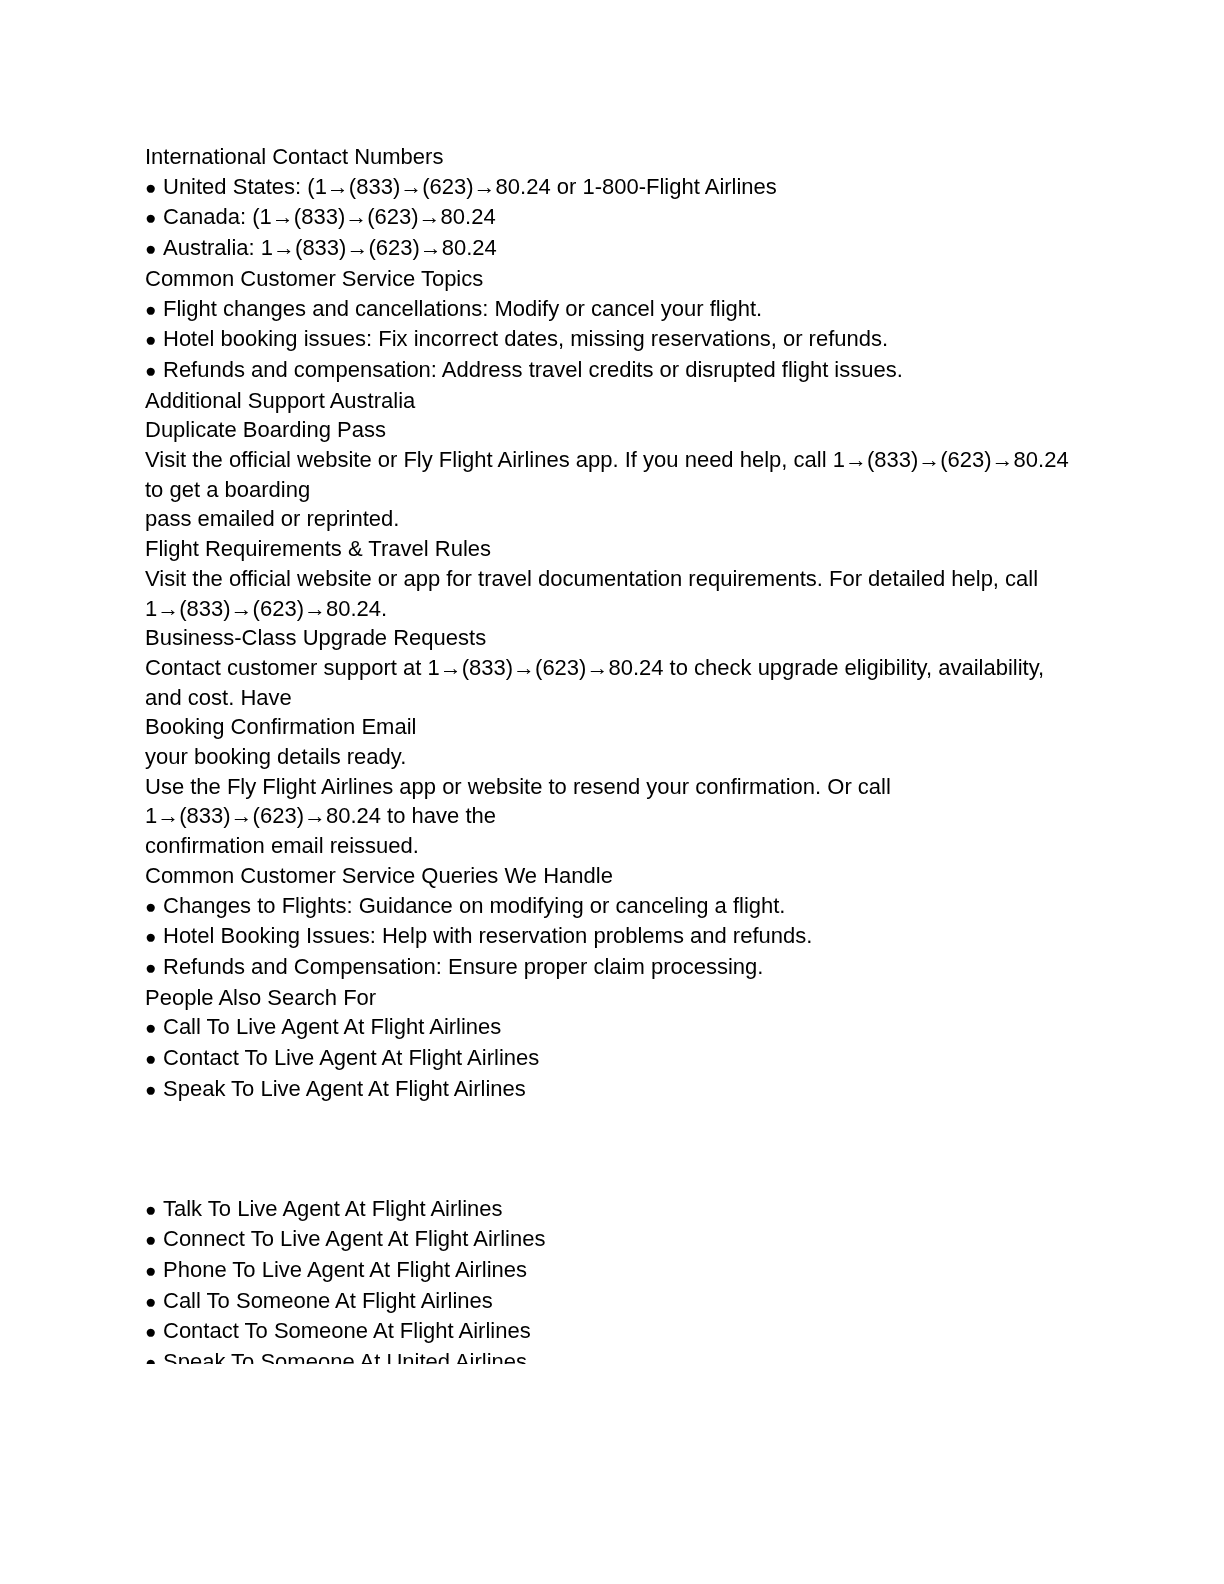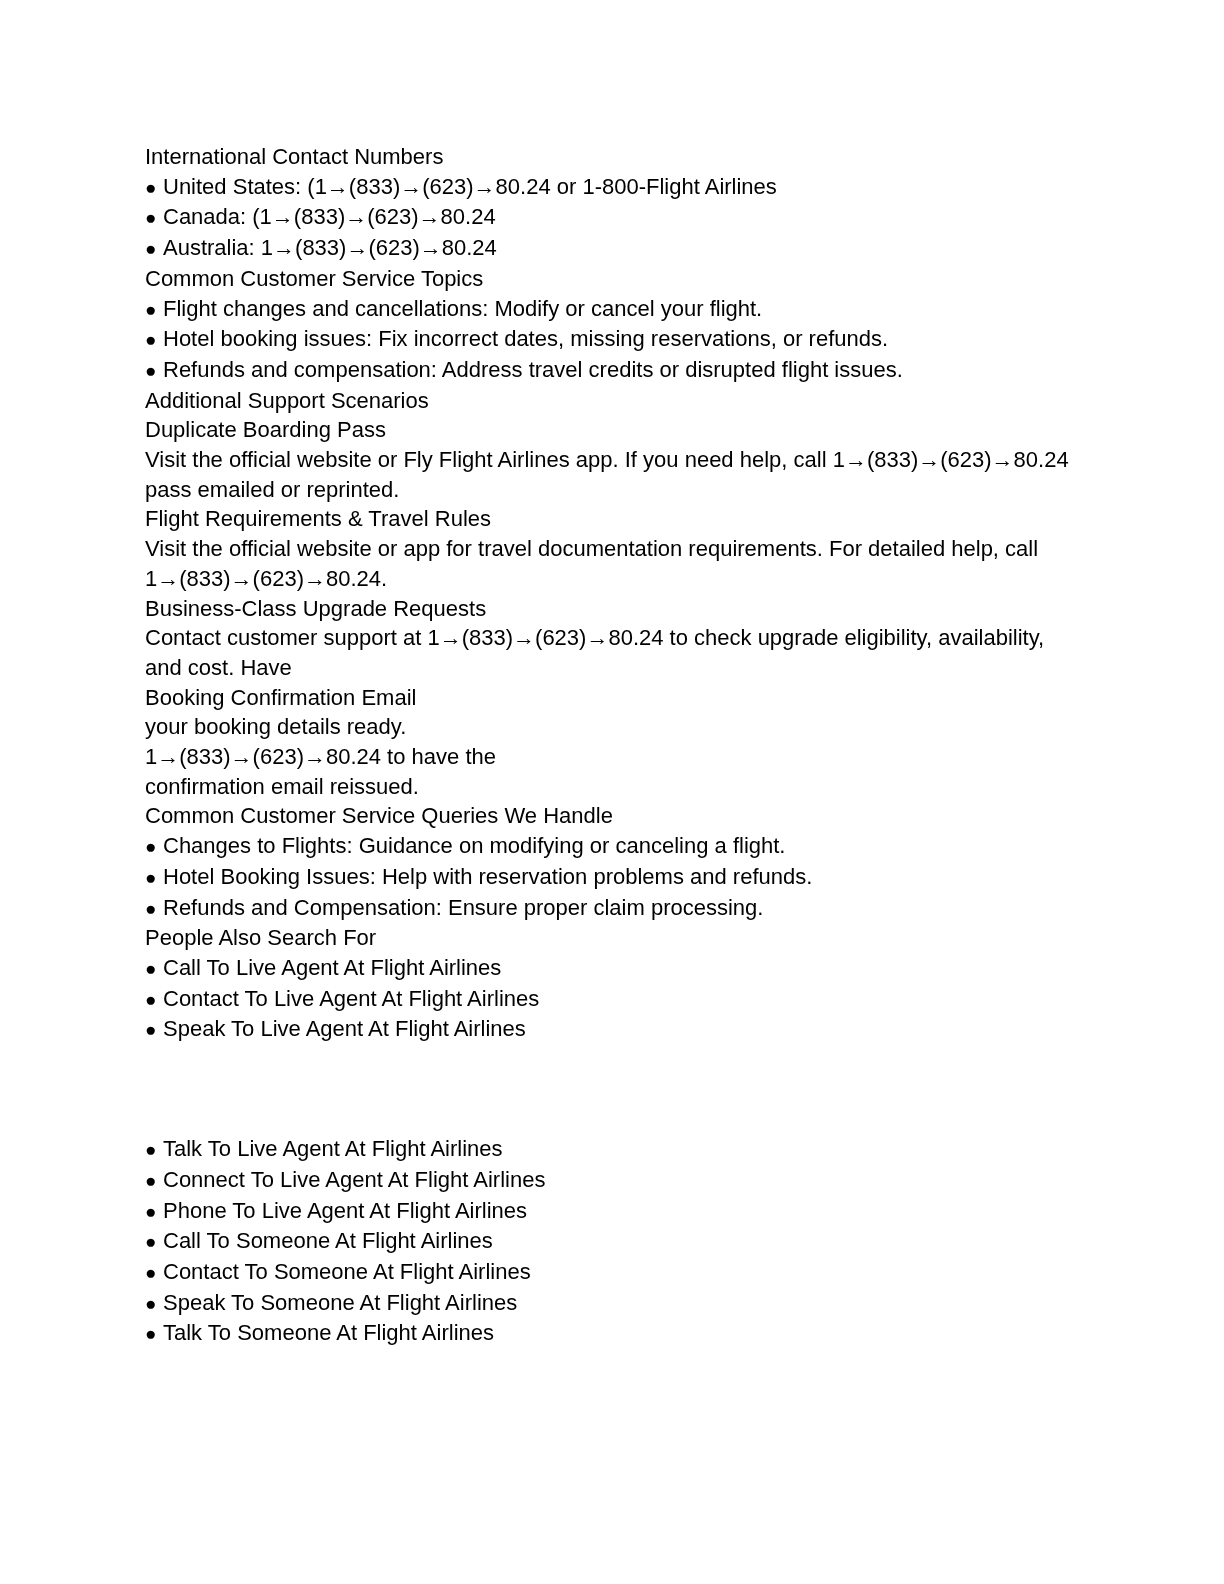--- a/index.html
+++ b/index.html
@@ -40,44 +40,46 @@
 <div class="page">
   <div class="doc" id="doc">
       <div class="line"><span>International Contact Numbers</span></div>
       <div class="line"><span class="marker">●</span><span>United States: (1→(833)→(623)→80.24 or 1-800-Flight Airlines</span></div>
       <div class="line"><span class="marker">●</span><span>Canada: (1→(833)→(623)→80.24</span></div>
       <div class="line"><span class="marker">●</span><span>Australia: 1→(833)→(623)→80.24</span></div>
       <div class="line"><span>Common Customer Service Topics</span></div>
       <div class="line"><span class="marker">●</span><span>Flight changes and cancellations: Modify or cancel your flight.</span></div>
       <div class="line"><span class="marker">●</span><span>Hotel booking issues: Fix incorrect dates, missing reservations, or refunds.</span></div>
       <div class="line"><span class="marker">●</span><span>Refunds and compensation: Address travel credits or disrupted flight issues.</span></div>
-      <div class="line"><span>Additional Support Scenarios</span></div>
+      <div class="line"><span>Additional Support Australia</span></div>
       <div class="line"><span>Duplicate Boarding Pass</span></div>
       <div class="line"><span>Visit the official website or Fly Flight Airlines app. If you need help, call 1→(833)→(623)→80.24</span></div>
+      <div class="line"><span>to get a boarding</span></div>
       <div class="line"><span>pass emailed or reprinted.</span></div>
       <div class="line"><span>Flight Requirements &amp; Travel Rules</span></div>
       <div class="line"><span>Visit the official website or app for travel documentation requirements. For detailed help, call</span></div>
       <div class="line"><span>1→(833)→(623)→80.24.</span></div>
       <div class="line"><span>Business-Class Upgrade Requests</span></div>
       <div class="line"><span>Contact customer support at 1→(833)→(623)→80.24 to check upgrade eligibility, availability,</span></div>
       <div class="line"><span>and cost. Have</span></div>
       <div class="line"><span>Booking Confirmation Email</span></div>
       <div class="line"><span>your booking details ready.</span></div>
+      <div class="line"><span>Use the Fly Flight Airlines app or website to resend your confirmation. Or call</span></div>
       <div class="line"><span>1→(833)→(623)→80.24 to have the</span></div>
       <div class="line"><span>confirmation email reissued.</span></div>
       <div class="line"><span>Common Customer Service Queries We Handle</span></div>
       <div class="line"><span class="marker">●</span><span>Changes to Flights: Guidance on modifying or canceling a flight.</span></div>
       <div class="line"><span class="marker">●</span><span>Hotel Booking Issues: Help with reservation problems and refunds.</span></div>
       <div class="line"><span class="marker">●</span><span>Refunds and Compensation: Ensure proper claim processing.</span></div>
       <div class="line"><span>People Also Search For</span></div>
       <div class="line"><span class="marker">●</span><span>Call To Live Agent At Flight Airlines</span></div>
       <div class="line"><span class="marker">●</span><span>Contact To Live Agent At Flight Airlines</span></div>
       <div class="line"><span class="marker">●</span><span>Speak To Live Agent At Flight Airlines</span></div>
       <div class="gap" style="height: 89.1px;"></div>
       <div class="line"><span class="marker">●</span><span>Talk To Live Agent At Flight Airlines</span></div>
       <div class="line"><span class="marker">●</span><span>Connect To Live Agent At Flight Airlines</span></div>
       <div class="line"><span class="marker">●</span><span>Phone To Live Agent At Flight Airlines</span></div>
       <div class="line"><span class="marker">●</span><span>Call To Someone At Flight Airlines</span></div>
       <div class="line"><span class="marker">●</span><span>Contact To Someone At Flight Airlines</span></div>
-      <div class="line"><span class="marker">●</span><span>Speak To Someone At Flight Airlines</span></div>
+      <div class="line"><span class="marker">●</span><span>Speak To Someone At United Airlines</span></div>
       <div class="line"><span class="marker">●</span><span>Talk To Someone At Flight Airlines</span></div>
     </div>
 </div>
 
 </body></html>

